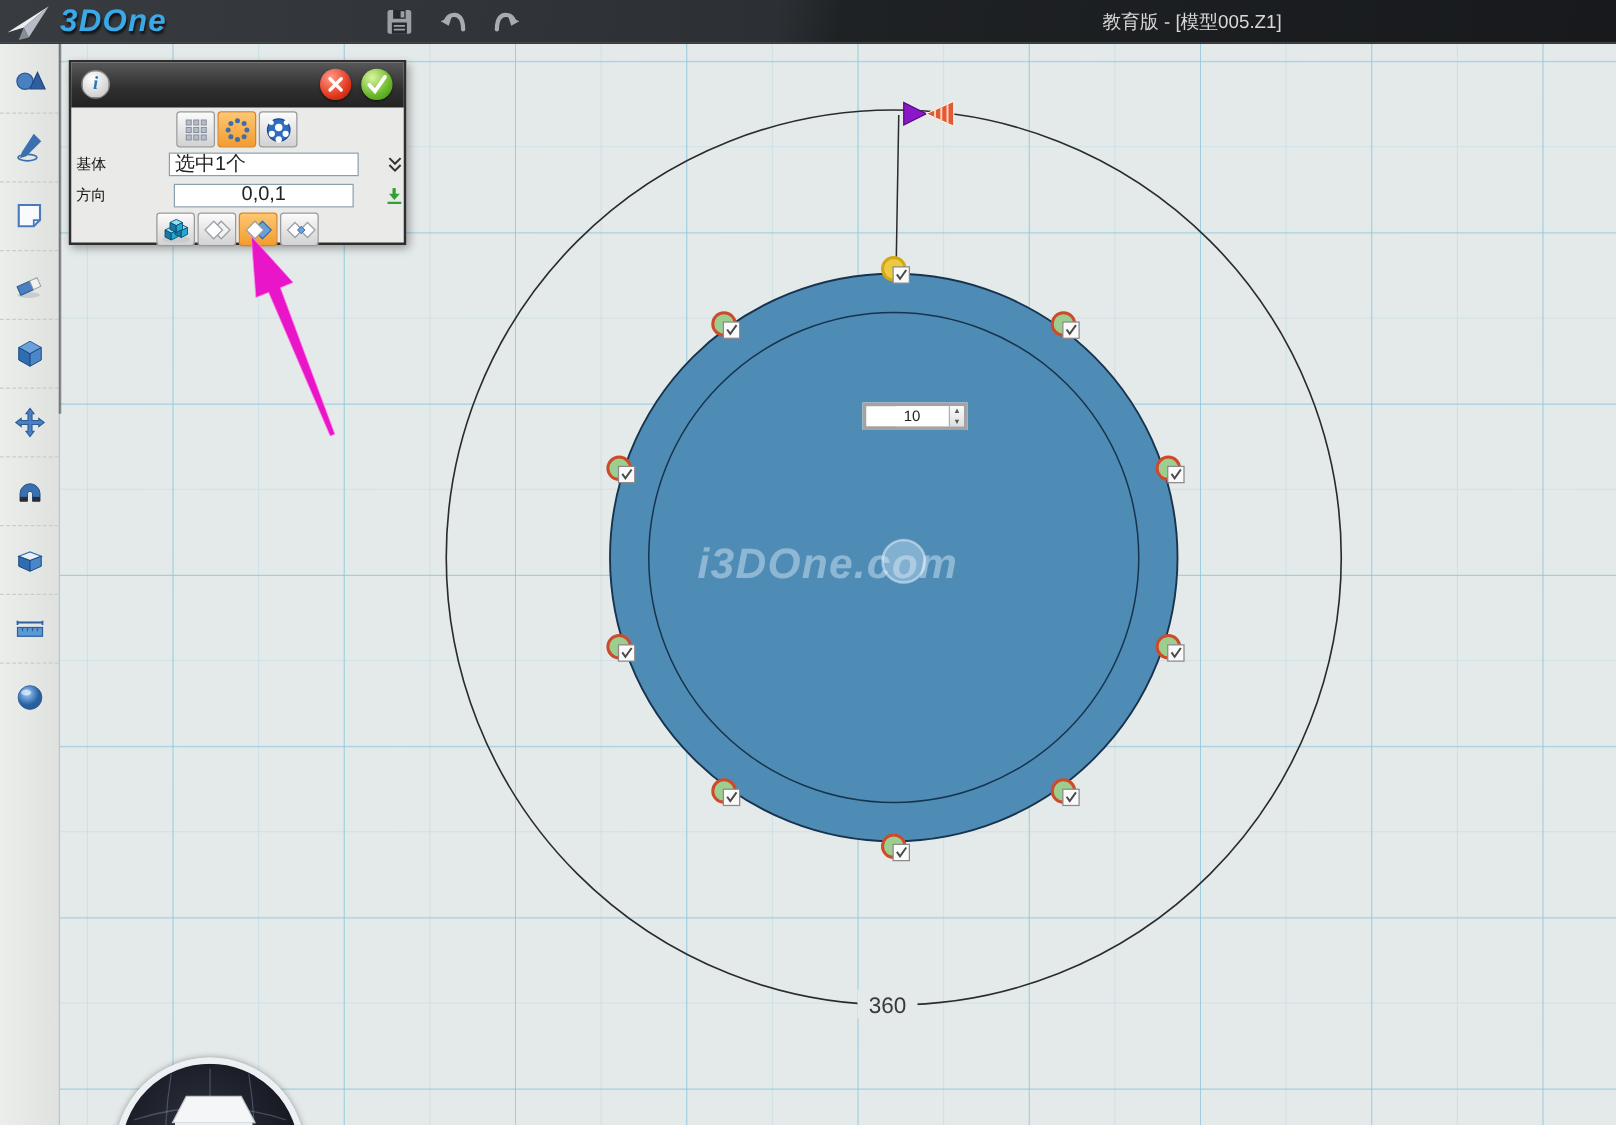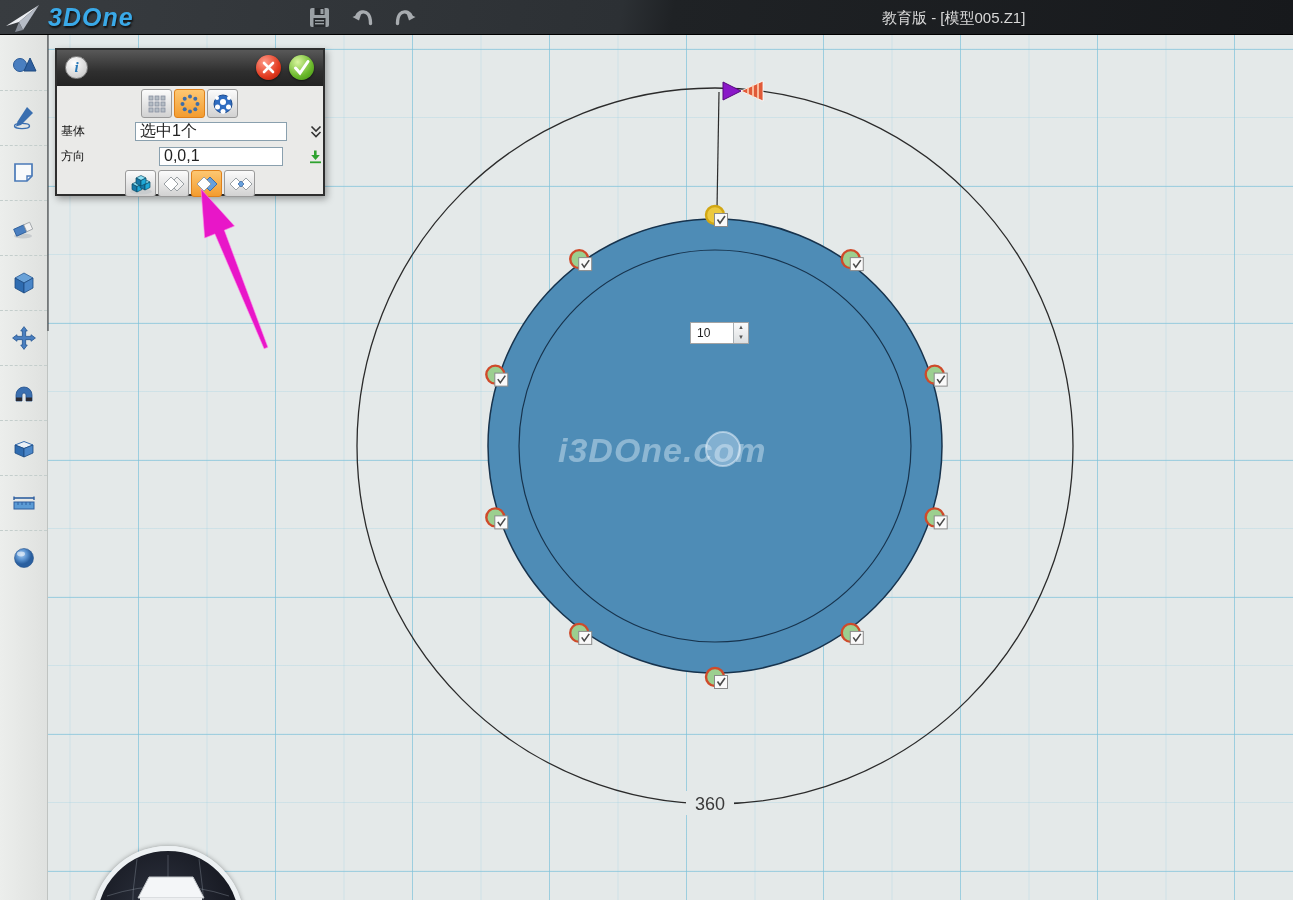--- a/index.html
+++ b/index.html
@@ -35,22 +35,22 @@
       linear-gradient(to right, rgba(150,205,225,.28) 1px, transparent 1px),
       linear-gradient(to bottom, rgba(150,205,225,.28) 1px, transparent 1px);
     background-size:137px 137px,137px 137px,68.5px 68.5px,68.5px 68.5px;
     background-position:90px 14px,90px 14px,21.5px 13.5px,21.5px 13.5px; }
 
   .overlay { position:absolute; left:0; top:0; width:1293px; height:900px; z-index:5;
     pointer-events:none; }
   .overlay .clickable { pointer-events:auto; cursor:pointer; }
 
   
-  .spinner { position:absolute; left:690px; top:322px; width:59px; height:22px; z-index:6;
-    display:flex; background:#fff; border:1px solid #a3a3a3; }
+  .spinner { position:absolute; left:690px; top:322px; width:84px; height:22px; z-index:6;
+    display:flex; background:#fff; border:3px solid #a3a3a3;padding-left:24px; }
   .spinner input { width:42px; border:none; outline:none; font-size:12px; padding-left:6px;
     font-family:"Liberation Sans",sans-serif; color:#222; }
   .spin-btns { width:16px; border-left:1px solid #aab0b4; display:flex; flex-direction:column;
     background:linear-gradient(#fbfbfb,#dcdfe1); cursor:pointer; }
   .spin-btns div { flex:1; font-size:6px; line-height:9px; text-align:center; color:#555; }
 
   
   .dialog { position:absolute; left:55px; top:48px; width:270px; height:148px; z-index:10;
     border:2px solid #2e2e2e; background:#eaeae8; box-shadow:2px 3px 7px rgba(0,0,0,.35); }
   .dlg-header { height:36px; background:linear-gradient(#585858,#2f2f2f 60%,#232323);
@@ -69,21 +69,21 @@
   .tabs-row { margin:3px 0 0 84px; display:flex; gap:2px; }
   .tab-btn { width:31px; height:29px; border:1px solid #9a9a9a; border-radius:3px;
     background:linear-gradient(#fbfbfb,#d2d2d2); display:flex; align-items:center;
     justify-content:center; cursor:pointer; }
   .tab-btn.selected { background:linear-gradient(#fdc772,#f39c2f); border-color:#df811b; }
 
   .field-row { display:flex; align-items:center; height:24px; padding-left:4px; margin-top:1px;gap:16px; }
   .field-label { width:84px; font-size:12px; color:#111; }
   .field-row input { width:152px; height:19px; border:1px solid #8aa0ae; font-size:16px;
     padding:0 4px; outline:none; font-family:"Liberation Sans",sans-serif; color:#222; }
-  .field-row input.dir { width:124px; }
+  .field-row input.dir { width:144px;text-align:center; }
   .chevron-btn { margin-left:6px; cursor:pointer; display:flex; align-items:center; }
   .pick-btn { margin-left:9px; cursor:pointer; display:flex; align-items:center; }
 
   .options-row { margin:2px 0 0 68px; display:flex; gap:2px; }
   .opt-btn { width:31px; height:27px; border:1px solid #9a9a9a; border-radius:3px;
     background:linear-gradient(#fbfbfb,#d2d2d2); display:flex; align-items:center;
     justify-content:center; cursor:pointer; }
   .opt-btn.selected { background:linear-gradient(#fdc772,#f39c2f); border-color:#df811b; }
 
   

